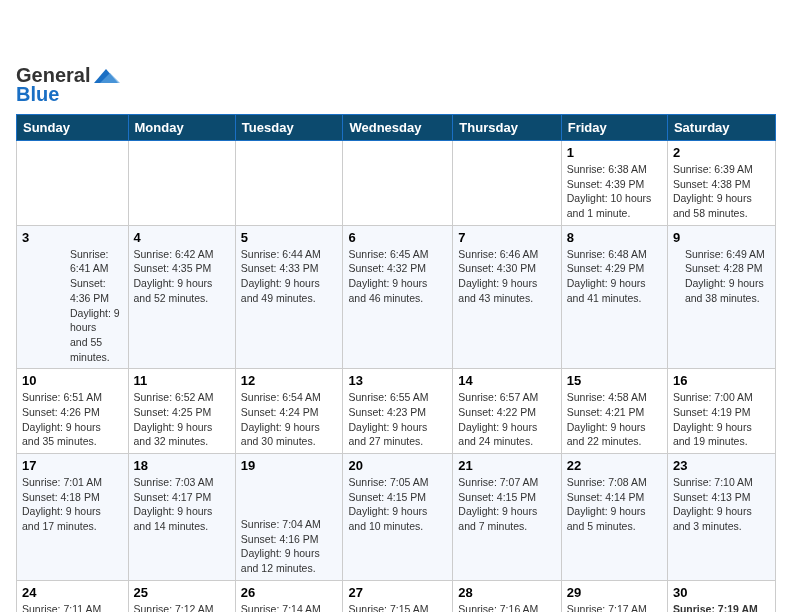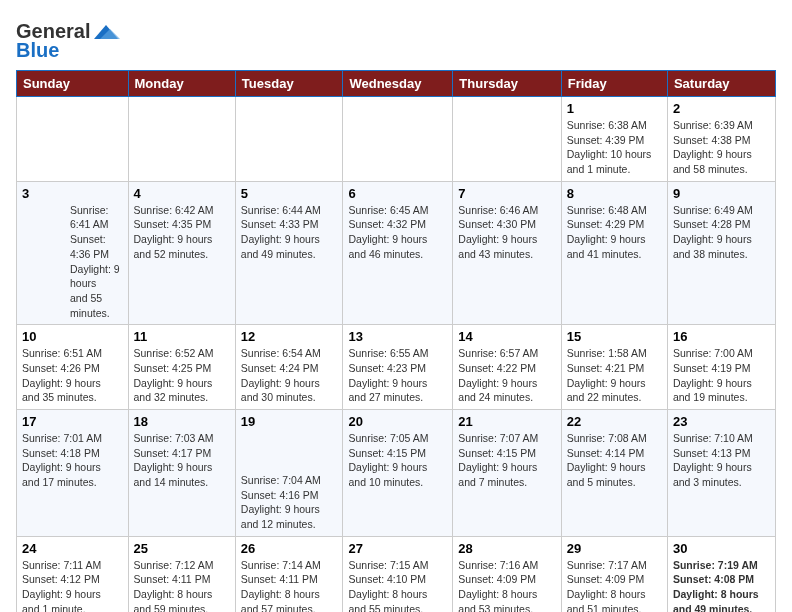--- a/index.html
+++ b/index.html
@@ -8,20 +8,21 @@
       background: #fff;
       width: 792px;
       min-height: 612px;
       padding: 16px;
     }
     .header-section {
       display: flex;
       align-items: flex-start;
       justify-content: space-between;
       margin-bottom: 8px;
+      margin-top: 44px;
     }
     .logo {
       display: flex;
       flex-direction: column;
       align-items: flex-start;
       margin-top: 4px;
     }
     .logo-text {
       display: flex;
       align-items: center;
@@ -55,21 +56,21 @@
       font-size: 18px;
       color: #333;
       font-style: italic;
     }
     .calendar-table {
       width: 100%;
       border-collapse: collapse;
       font-size: 11px;
     }
     .calendar-table th {
-      background: #7f1d1d;
+      background: #0c4a6e;
       color: #fff;
       text-align: left;
       padding: 5px 6px;
       font-size: 13px;
       font-weight: bold;
       border: 1px solid #1a6fc4;
     }
     .calendar-table td {
       border: 1px solid #ccc;
       vertical-align: top;
@@ -184,21 +185,21 @@
         </td>
         <td>
           <span class="day-number">8</span>
           <div class="day-info" style="white-space: pre-line;">Sunrise: 6:48 AM
 Sunset: 4:29 PM
 Daylight: 9 hours
 and 41 minutes.</div>
         </td>
         <td>
           <span class="day-number">9</span>
-          <div class="day-info" style="white-space: pre-line;">Sunrise: 6:49 AM
+          <div class="day-info" style="white-space: pre-line; margin-left: 12px;">Sunrise: 6:49 AM
 Sunset: 4:28 PM
 Daylight: 9 hours
 and 38 minutes.</div>
         </td>
       </tr>
       <tr>
         <td>
           <span class="day-number">10</span>
           <div class="day-info" style="white-space: pre-line;">Sunrise: 6:51 AM
 Sunset: 4:26 PM
@@ -228,21 +229,21 @@
         </td>
         <td>
           <span class="day-number">14</span>
           <div class="day-info" style="white-space: pre-line;">Sunrise: 6:57 AM
 Sunset: 4:22 PM
 Daylight: 9 hours
 and 24 minutes.</div>
         </td>
         <td>
           <span class="day-number">15</span>
-          <div class="day-info" style="white-space: pre-line;">Sunrise: 1:58 AM
+          <div class="day-info" style="white-space: pre-line;">Sunrise: 4:58 AM
 Sunset: 4:21 PM
 Daylight: 9 hours
 and 22 minutes.</div>
         </td>
         <td>
           <span class="day-number">16</span>
           <div class="day-info" style="white-space: pre-line;">Sunrise: 7:00 AM
 Sunset: 4:19 PM
 Daylight: 9 hours
 and 19 minutes.</div>

